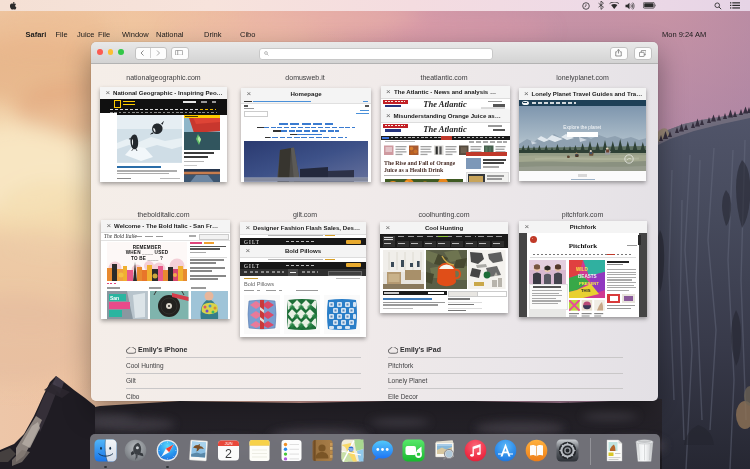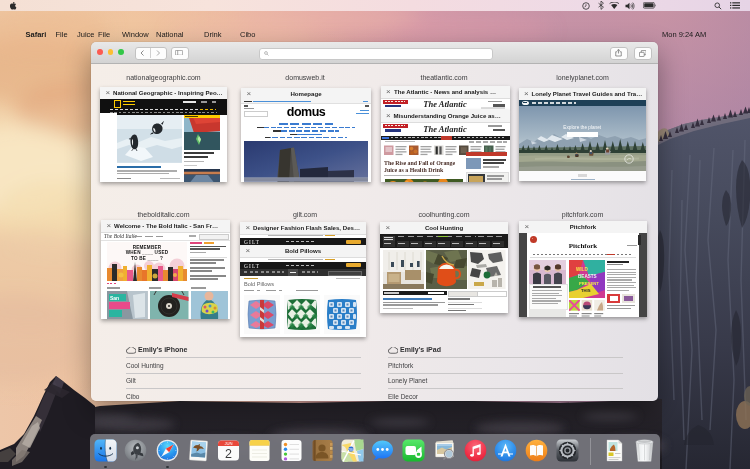--- a/index.html
+++ b/index.html
@@ -295,21 +295,20 @@
     <div style="position:absolute;left:0;top:12px;width:130px;height:3.4px;background:#f4f4f4;border-bottom:0.5px solid #e0e0e0;"></div>
     <div style="position:absolute;left:2.5px;top:13px;width:8px;height:1.6px;background:#333;"></div>
     <div style="position:absolute;left:12px;top:13px;width:58px;height:1.6px;background:#4a90d9;"></div>
     <div style="position:absolute;left:122px;top:13.2px;width:5px;height:1.4px;background:#4a90d9;"></div>
     <div style="position:absolute;left:2.5px;top:17.5px;width:4px;height:1.8px;background:#555;"></div>
     <div style="position:absolute;left:124px;top:17.5px;width:4px;height:1.8px;background:#555;"></div>
     <div style="position:absolute;left:2.5px;top:20.5px;width:10px;height:1.4px;background:#999;"></div>
     <div style="position:absolute;left:2.5px;top:23.5px;width:22px;height:4px;background:#fff;border:0.5px solid #ccc;"></div>
     <div style="position:absolute;left:119px;top:22.5px;width:9px;height:1.4px;background:#4a90d9;"></div>
     <div style="position:absolute;left:115px;top:25.3px;width:13px;height:1.4px;background:#4a90d9;"></div>
-    <div style="position:absolute;width:130px;top:17.5px;text-align:center;font-weight:bold;font-size:12.5px;letter-spacing:-0.5px;color:#000;font-family:'Liberation Sans',sans-serif;">domus</div>
     <div style="position:absolute;left:38px;top:35.6px;width:54px;height:1.5px;background:repeating-linear-gradient(90deg,#3a7bd0 0 9px,transparent 9px 11.5px);"></div>
     <div style="position:absolute;left:16px;top:39.6px;width:98px;height:1.4px;background:repeating-linear-gradient(90deg,#3a7bd0 0 5px,transparent 5px 6.8px);"></div>
     <div style="position:absolute;left:16px;top:39.6px;width:7px;height:1.4px;background:#333;"></div>
     <div style="position:absolute;left:32px;top:42.9px;width:66px;height:1.4px;background:repeating-linear-gradient(90deg,#3a7bd0 0 6px,transparent 6px 7.8px);"></div>
     <div style="position:absolute;left:32px;top:42.9px;width:8px;height:1.4px;background:#333;"></div>
     <div style="position:absolute;left:49px;top:46.2px;width:32px;height:1.4px;background:#3a7bd0;"></div>
     <div style="position:absolute;left:49px;top:46.2px;width:7px;height:1.4px;background:#333;"></div>
     <div style="position:absolute;left:24px;top:49.5px;width:82px;height:1.4px;background:repeating-linear-gradient(90deg,#3a7bd0 0 5.5px,transparent 5.5px 7.3px);"></div>
     <div style="position:absolute;left:24px;top:49.5px;width:5px;height:1.4px;background:#333;"></div>
 

